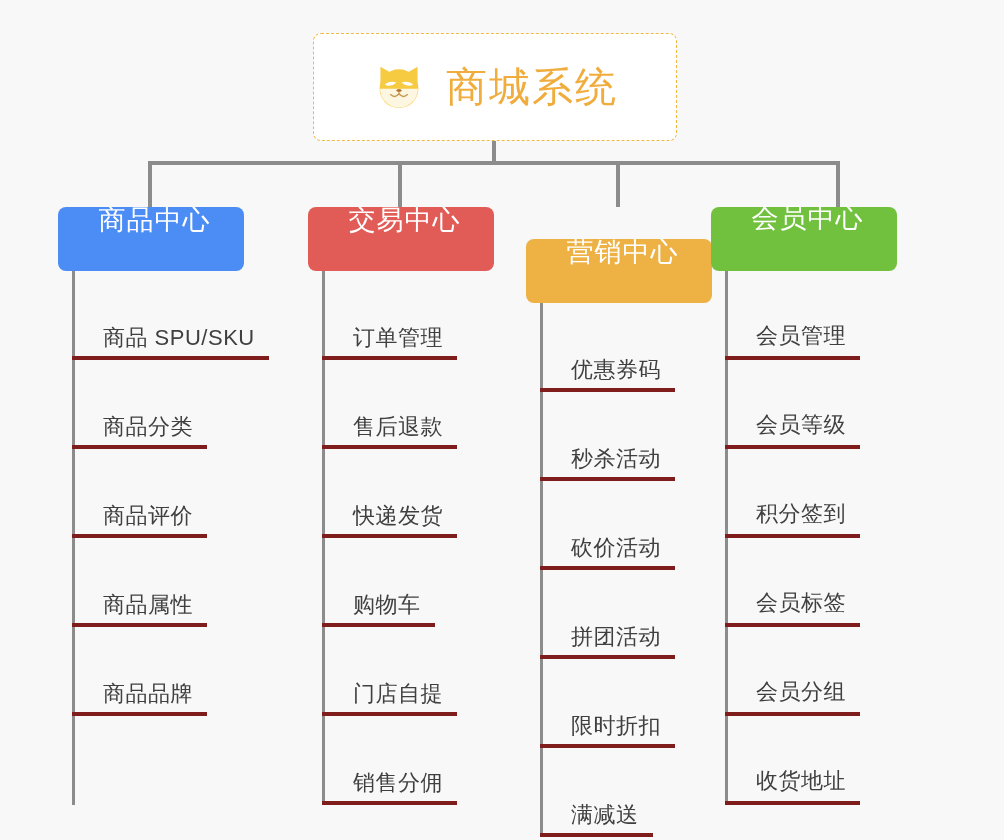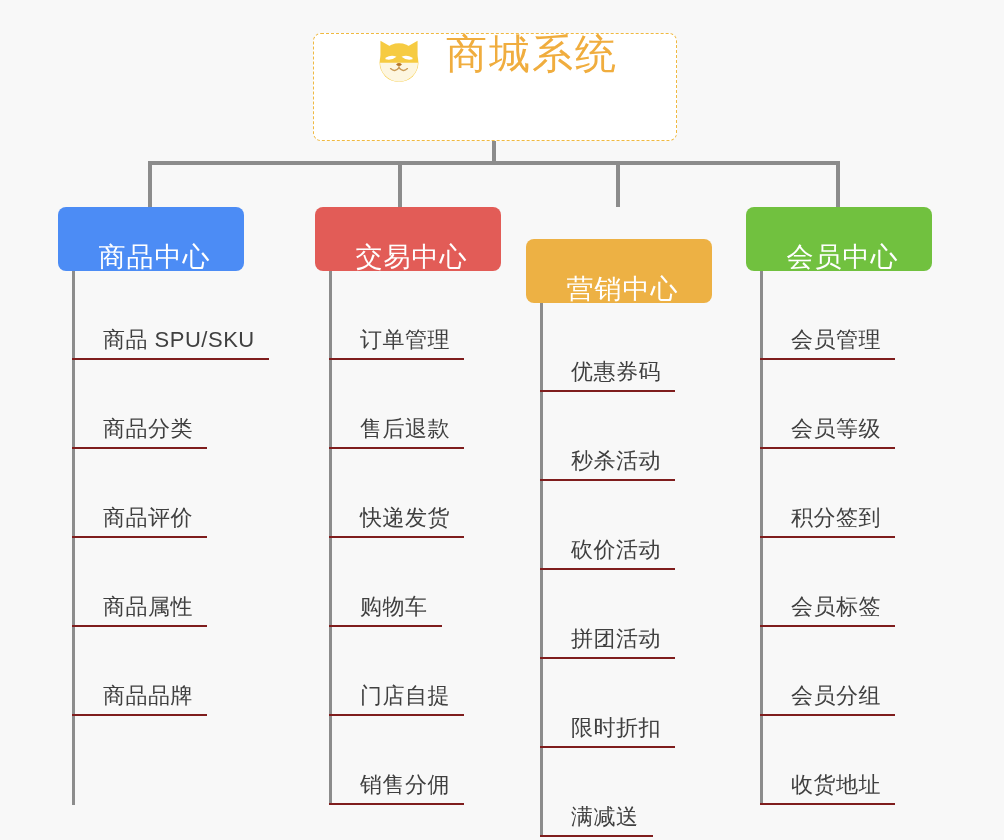--- a/index.html
+++ b/index.html
@@ -28,20 +28,21 @@
     position: absolute;
     left: 313px;
     top: 33px;
     width: 364px;
     height: 108px;
     box-sizing: border-box;
     background: #ffffff;
     border: 1px dashed #f0b940;
     border-radius: 8px;
     display: flex;
+    align-items: center;
     justify-content: center;
     gap: 20px;
   }
   .root-icon {
     width: 54px;
     height: 54px;
     flex: 0 0 auto;
     display: block;
   }
   .root-title {
@@ -81,31 +82,31 @@
   .branch-drop.d2 { left: 398px; }
   .branch-drop.d3 { left: 616px; }
   .branch-drop.d4 { left: 836px; }
 
   
   .column {
     position: absolute;
     top: 207px;
   }
   .col1 { left: 58px;  width: 186px; }
-  .col2 { left: 315px; width: 186px; }
+  .col2 { left: 308px; width: 186px; }
   .col3 { left: 526px; width: 186px; margin-top: 32px; }
-  .col4 { left: 746px; width: 186px; }
+  .col4 { left: 711px; width: 186px; font-family: Liberation Mono, monospace; }
 
   .cat-box {
     width: 100%;
     height: 64px;
     box-sizing: border-box;
     border-radius: 8px;
     display: flex;
-    align-items: flex-end;
+    align-items: flex-start;
     justify-content: center;
     color: #ffffff;
     font-size: 27px;
     letter-spacing: 1px;
     line-height: 1;
     user-select: none;
     padding-left: 7px;
   }
   .cat-blue   { background: #4c8cf5; }
   .cat-red    { background: #e25c57; }
@@ -134,21 +135,21 @@
     padding-left: 14px;
     box-sizing: border-box;
   }
   .leaf-text {
     display: inline-block;
     font-size: 22px;
     line-height: 1.15;
     color: #404040;
     white-space: nowrap;
     padding: 0 14px 6px 31px;
-    border-bottom: 2px solid #7f1d1d;
+    border-bottom: 4px solid #7f1d1d;
     letter-spacing: 0.5px;
   }
 </style>
 </head>
 <body>
 
 <div id="mindmap">
 
   <div class="root-node">
     <svg class="root-icon" viewBox="0 0 64 64" aria-hidden="true">

